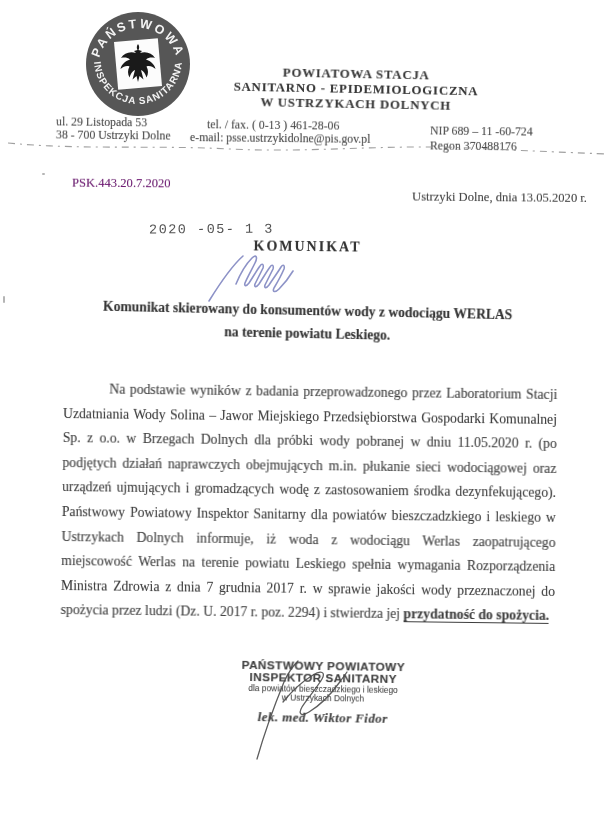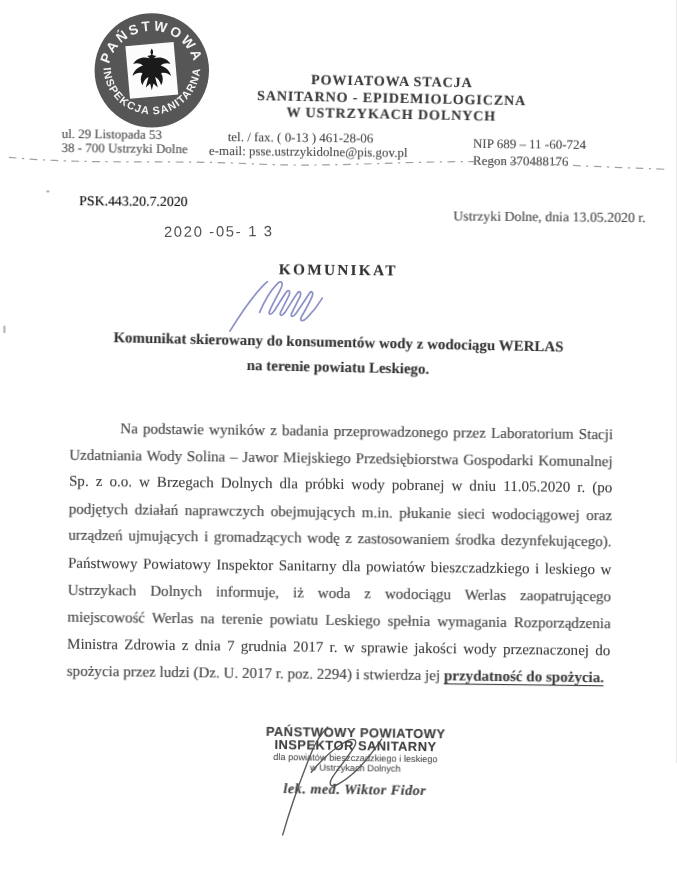--- a/index.html
+++ b/index.html
@@ -19,24 +19,24 @@
     font-weight:bold;font-size:12.8px;line-height:15px;letter-spacing:.8px;
     color:#383838;transform:rotate(1.1deg);}
   .addr{font-size:11.8px;color:#4a4a4a;line-height:13px;transform:rotate(.6deg);}
   .addr-left{left:56px;top:116px;}
   .addr-mid{left:190px;top:119px;}
   .addr-mid .tel{padding-left:17px;}
   .addr-right{left:430px;top:124px;line-height:15px;}
   .divider{left:0;top:134px;width:615px;height:28px;}
 
   
-  .ref-number{left:72px;top:176px;font-size:12.6px;transform:rotate(.4deg);color:#000000;}
+  .ref-number{left:72px;top:176px;font-size:12.6px;transform:rotate(.4deg);color:#701a75;}
   .place-date{left:355px;top:190px;width:232px;text-align:right;font-size:12.6px;
     transform:rotate(.5deg);color:#454545;}
-  .received-stamp{left:149px;top:203px;font-family:Liberation Sans, sans-serif;
+  .received-stamp{left:149px;top:222px;font-family:Liberation Mono, monospace;
     font-size:13.5px;letter-spacing:1.5px;color:#535353;transform:rotate(-.4deg);}
 
   
   .heading{left:0;top:239px;width:615px;text-align:center;font-weight:bold;
     font-size:14px;letter-spacing:2px;color:#333;transform:rotate(.6deg);}
   .subject{left:0;top:299px;width:615px;text-align:center;font-weight:bold;
     font-size:13.6px;line-height:23px;color:#333;transform:rotate(1.2deg);}
 
   
   .body-par{left:62px;top:380px;width:494px;font-size:13.7px;line-height:24.6px;

